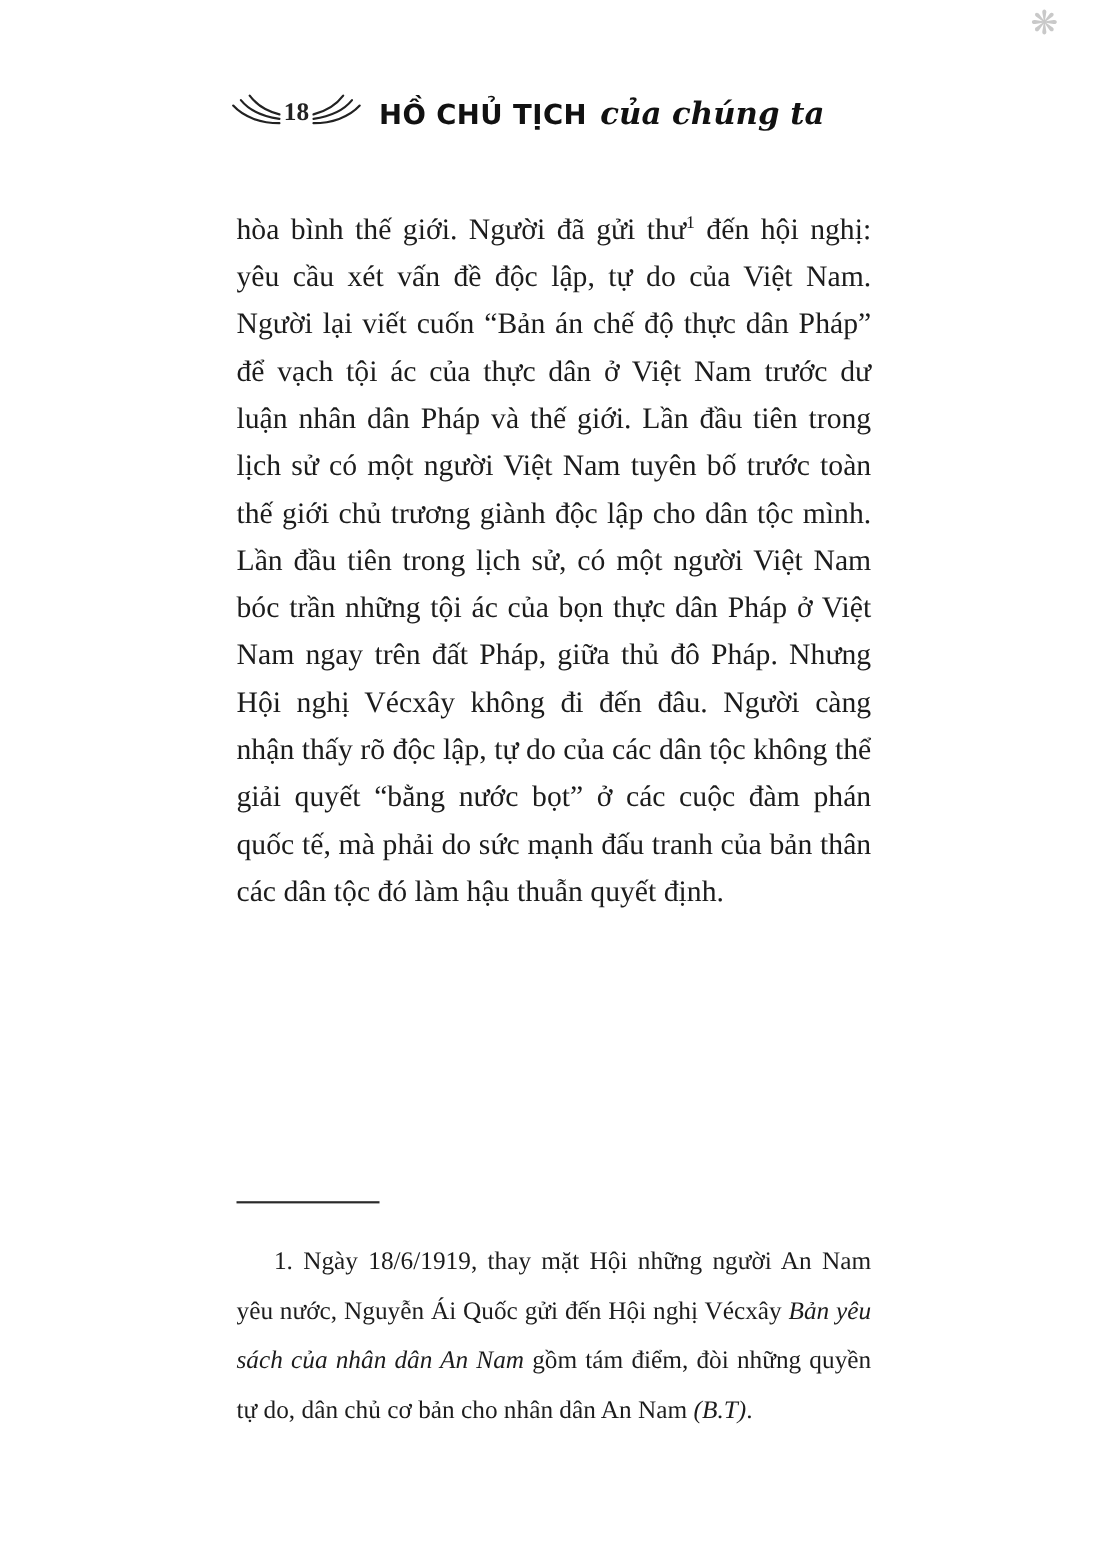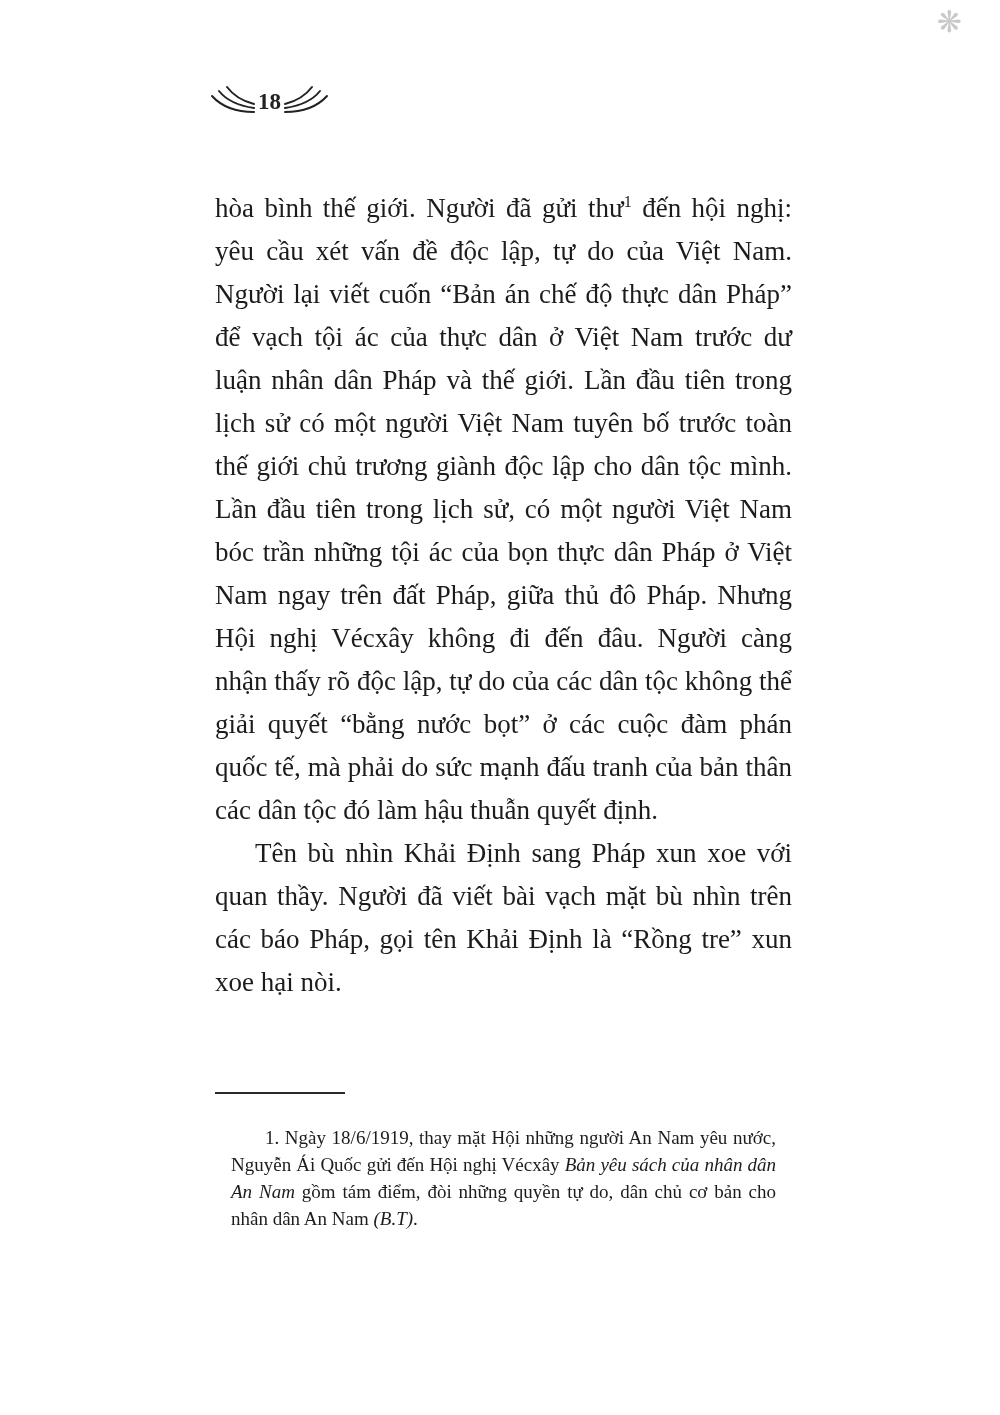--- a/index.html
+++ b/index.html
@@ -55,22 +55,22 @@
   }
   .footnote-area{
     position:absolute;top:1092px;left:215px;width:577px;
   }
   .footnote-rule{
     width:130px;height:0;
     border-top:2px solid #2a2a2a;
     margin-bottom:30px;
   }
   .footnote{
-    margin:16px;
-    font-size:19px;line-height:27px;
+    margin:0;
+    font-size:23px;line-height:45px;
     text-align:justify;
     text-indent:34px;
   }
   .footnote i{font-style:italic;}
 </style>
 </head>
 <body>
 
 <div class="page">
 
@@ -85,25 +85,27 @@
       </svg>
       <span class="page-number">18</span>
       <svg width="46" height="36" viewBox="0 0 46 36" fill="none" stroke="#222" stroke-width="2" stroke-linecap="round">
         <g transform="translate(46,0) scale(-1,1)">
           <path d="M44,28 C28,28 12,23 2,12"></path>
           <path d="M44,24 C30,22 17,17 9,7"></path>
           <path d="M44,20 C32,17 23,11 17,3"></path>
         </g>
       </svg>
     </div>
+    <div class="running-title">
+      <span class="title-bold">HỒ CHỦ TỊCH</span><span class="title-script">của chúng ta</span>
+    </div>
   </header>
 
   <main class="text-block">
     <p class="para"><span>hòa bình thế giới. Người đã gửi thư</span><sup class="note-ref">1</sup><span> đến hội nghị: yêu cầu xét vấn đề độc lập, tự do của Việt Nam. Người lại viết cuốn “Bản án chế độ thực dân Pháp” để vạch tội ác của thực dân ở Việt Nam trước dư luận nhân dân Pháp và thế giới. Lần đầu tiên trong lịch sử có một người Việt Nam tuyên bố trước toàn thế giới chủ trương giành độc lập cho dân tộc mình. Lần đầu tiên trong lịch sử, có một người Việt Nam bóc trần những tội ác của bọn thực dân Pháp ở Việt Nam ngay trên đất Pháp, giữa thủ đô Pháp. Nhưng Hội nghị Vécxây không đi đến đâu. Người càng nhận thấy rõ độc lập, tự do của các dân tộc không thể giải quyết “bằng nước bọt” ở các cuộc đàm phán quốc tế, mà phải do sức mạnh đấu tranh của bản thân các dân tộc đó làm hậu thuẫn quyết định.</span></p>
-    <p class="para indent">Tên bù nhìn Khải Định sang Pháp xun xoe với quan thầy. Người đã viết bài vạch mặt bù nhìn trên các báo Pháp, gọi tên Khải Định là “Rồng tre” xun xoe hại nòi.</p>
   </main>
 
   <footer class="footnote-area">
     <div class="footnote-rule"></div>
     <p class="footnote"><span>1. Ngày 18/6/1919, thay mặt Hội những người An Nam yêu nước, Nguyễn Ái Quốc gửi đến Hội nghị Vécxây </span><i>Bản yêu sách của nhân dân An Nam</i><span> gồm tám điểm, đòi những quyền tự do, dân chủ cơ bản cho nhân dân An Nam </span><i>(B.T)</i><span>.</span></p>
   </footer>
 
 </div>
 
 </body></html>

